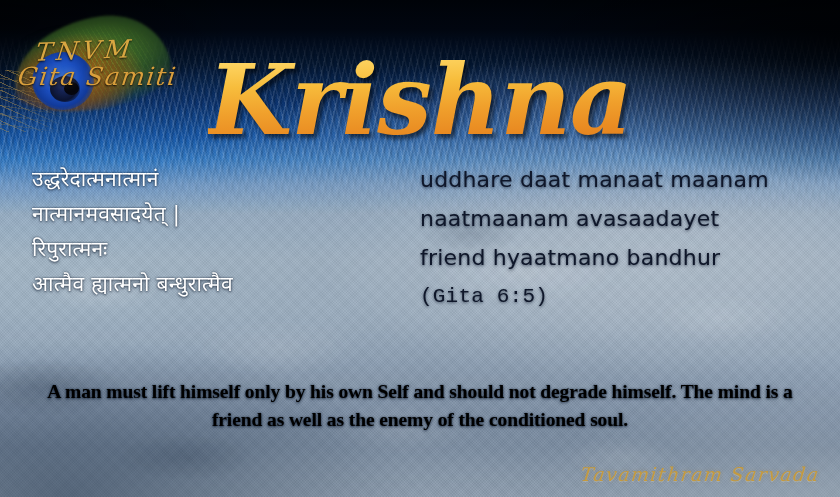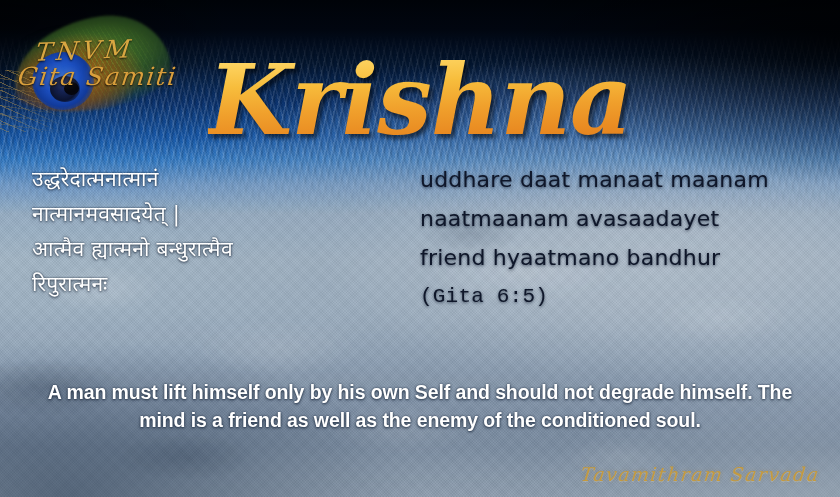--- a/index.html
+++ b/index.html
@@ -216,25 +216,25 @@
     text-shadow:0 1px 3px rgba(10,22,40,.65);
     letter-spacing:.2px;
   }
   #translit .ref{ font-size:21px;font-family:Liberation Mono, monospace; }
 
   #translation{
     position:absolute;
     left:24px; top:378px;
     width:792px;
     text-align:center;
-    font-family:Liberation Sans, sans-serif;
+    font-family:Liberation Serif, serif;
     font-weight:700;
     font-size:19.5px;
     line-height:28px;
-    color:#ffffff;
+    color:#000000;
     letter-spacing:-.1px;
     text-shadow:0 1px 3px rgba(12,26,46,.8), 0 0 2px rgba(12,26,46,.5);
   }
 
   #signature{
     position:absolute;
     right:20px; bottom:12px;
     font-family:"DejaVu Serif", serif;
     font-style:italic;
     font-size:19px;
@@ -268,22 +268,22 @@
   </div>
 
   <div class="logo-top">TNVM</div>
   <div class="logo-main">Gita Samiti</div>
 
   <div id="krishna">Krishna</div>
 
   <div id="sanskrit">
     <div>उद्धरेदात्मनात्मानं</div>
     <div>नात्मानमवसादयेत् |</div>
+    <div>रिपुरात्मनः</div>
     <div>आत्मैव ह्यात्मनो बन्धुरात्मैव</div>
-    <div>रिपुरात्मनः</div>
   </div>
 
   <div id="translit">
     <div>uddhare daat manaat maanam</div>
     <div>naatmaanam avasaadayet</div>
     <div>friend hyaatmano bandhur</div>
     <div class="ref">(Gita 6:5)</div>
   </div>
 
   <div id="translation">A man must lift himself only by his own Self and should not degrade himself. The mind is a friend as well as the enemy of the conditioned soul.</div>

